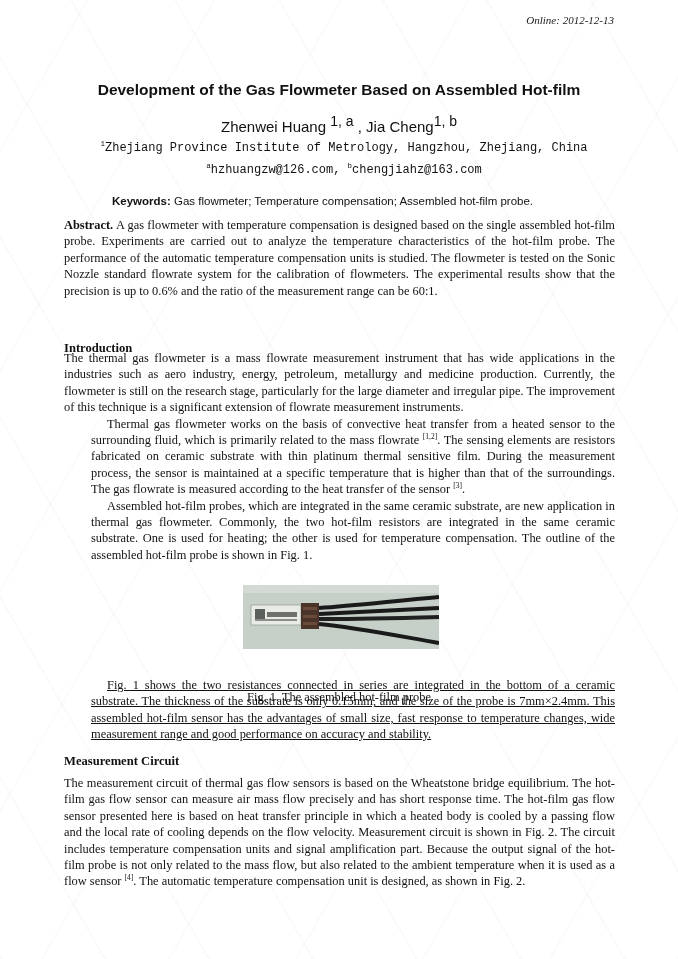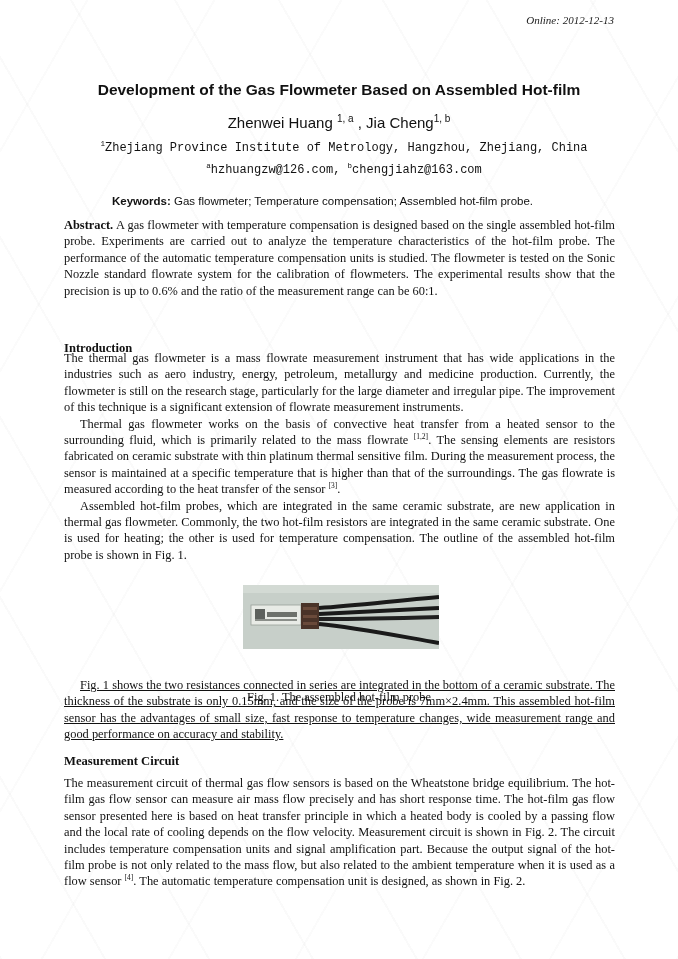--- a/index.html
+++ b/index.html
@@ -24,39 +24,39 @@
       font-style: italic; font-size: 11px; color: #222;
     }
     .title {
       position: absolute; left: 0; width: 678px; top: 81px; text-align: center;
       font-family: "Liberation Sans", sans-serif; font-weight: bold; font-size: 15.5px;
     }
     .authors {
       position: absolute; left: 0; width: 678px; top: 113px; text-align: center;
       font-family: "Liberation Sans", sans-serif; font-size: 15px;
     }
-    .authors sup { font-size: 10px; vertical-align: 6px; }
+    .authors sup { font-size: 14px; vertical-align: 6px; }
     .affil, .emails {
       position: absolute; left: 5px; width: 678px; text-align: center;
       font-family: Liberation Mono, monospace; font-size: 12px;
     }
     .affil { top: 140px; }
     .emails { top: 162px; }
     .affil sup, .emails sup { font-size: 7.5px; vertical-align: 5px; }
     .keywords {
       position: absolute; left: 64px; top: 195px; width: 552px;
       font-family: "Liberation Sans", sans-serif; font-size: 11.5px;
     }
     .keywords b { font-weight: bold; margin-left: 48px; }
     .block {
       position: absolute; left: 64px; width: 551px;
       font-size: 12.4px; line-height: 16.4px; text-align: justify;
     }
     .block p { margin: 0; }
-    .block p.indent { text-indent: 16px; }
+    .block p.indent { text-indent: 16px; margin-left: 27px; }
     .block sup { font-size: 7.5px; vertical-align: 5px; line-height: 0; }
     .heading {
       position: absolute; left: 64px; font-weight: bold; font-size: 12.6px;
     }
     .figure {
       position: absolute; left: 243px; top: 585px; width: 196px; height: 64px;
       background: #c9d1cb; overflow: hidden;
     }
     .fig-caption {
       position: absolute; left: 0; width: 678px; top: 690px; text-align: center;

